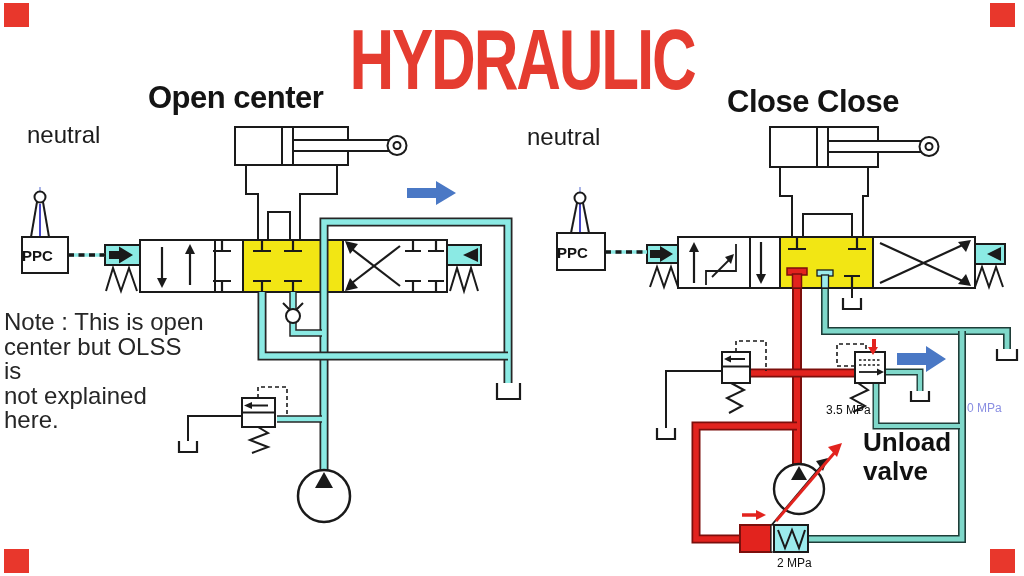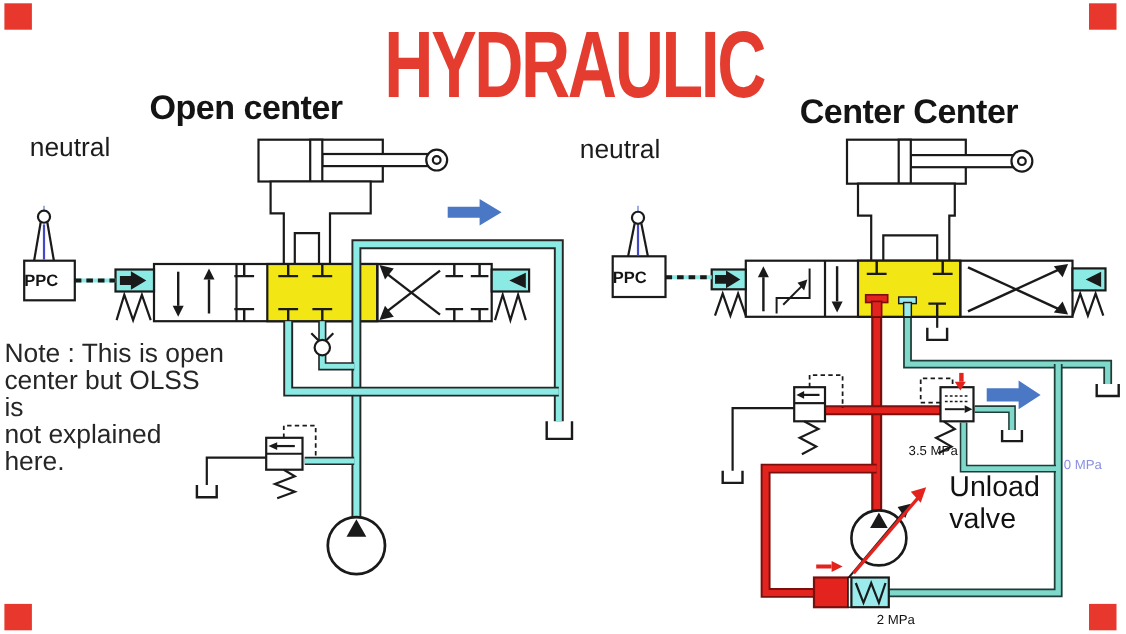--- a/index.html
+++ b/index.html
@@ -3,35 +3,35 @@
 <meta charset="utf-8">
 <style>
   html,body{margin:0;padding:0;background:#fff;}
   #stage{position:relative;width:1024px;height:576px;background:#ffffff;overflow:hidden;
          font-family:"Liberation Sans",sans-serif;}
   #diagram-svg{position:absolute;left:0;top:0;}
   .txt{position:absolute;color:#141414;}
   .title{left:252px;top:16px;width:540px;text-align:center;font-size:86px;line-height:86px;
          font-weight:bold;letter-spacing:-3px;color:#e53c30;transform:scaleX(0.72);}
   .heading{font-size:31px;font-weight:bold;line-height:31px;letter-spacing:-0.5px;}
-  .h-open{left:136px;top:82px;}
+  .h-open{left:148px;top:82px;}
   .h-close{left:727px;top:86px;}
   .state{font-size:24px;line-height:24px;color:#1c1c1c;}
   .s-left{left:27px;top:123px;}
   .s-right{left:527px;top:125px;}
   .ppc{font-size:15px;font-weight:bold;}
   .ppc-left{left:22px;top:247px;width:46px;}
   .ppc-right{left:557px;top:244px;width:48px;}
   .note{left:4px;top:310px;width:200px;font-size:24px;line-height:24.5px;color:#262626;
         white-space:pre-line;}
   .mpa{font-size:12px;font-weight:normal;color:#111;}
   .mpa35{left:826px;top:403px;}
-  .mpa0{left:967px;top:415px;color:#8a8fe2;}
-  .mpa2{left:777px;top:556px;margin-left:20px;}
-  .unload{left:863px;top:428px;font-size:26px;font-weight:normal;line-height:29px;color:#111;
+  .mpa0{left:967px;top:401px;color:#8a8fe2;}
+  .mpa2{left:777px;top:556px;}
+  .unload{left:863px;top:428px;font-size:26px;font-weight:bold;line-height:29px;color:#111;
           white-space:pre-line;}
   .corner{position:absolute;width:25px;height:24px;background:#e8372c;}
 </style>
 </head>
 <body>
 
 <div id="stage">
 
 <svg id="diagram-svg" width="1024" height="576" viewBox="0 0 1024 576">
 
@@ -259,21 +259,21 @@
   </g>
 </svg>
 
 <div class="corner" style="left:4px;top:3px"></div>
 <div class="corner" style="left:990px;top:3px"></div>
 <div class="corner" style="left:4px;top:549px"></div>
 <div class="corner" style="left:990px;top:549px"></div>
 
 <div class="txt title">HYDRAULIC</div>
 <div class="txt heading h-open">Open center</div>
-<div class="txt heading h-close">Center Center</div>
+<div class="txt heading h-close">Close Close</div>
 <div class="txt state s-left">neutral</div>
 <div class="txt state s-right">neutral</div>
 <div class="txt ppc ppc-left">PPC</div>
 <div class="txt ppc ppc-right">PPC</div>
 <div class="txt note">Note : This is open
 center but OLSS is
 not explained here.</div>
 <div class="txt mpa mpa35">3.5 MPa</div>
 <div class="txt mpa mpa0">0 MPa</div>
 <div class="txt mpa mpa2">2 MPa</div>

